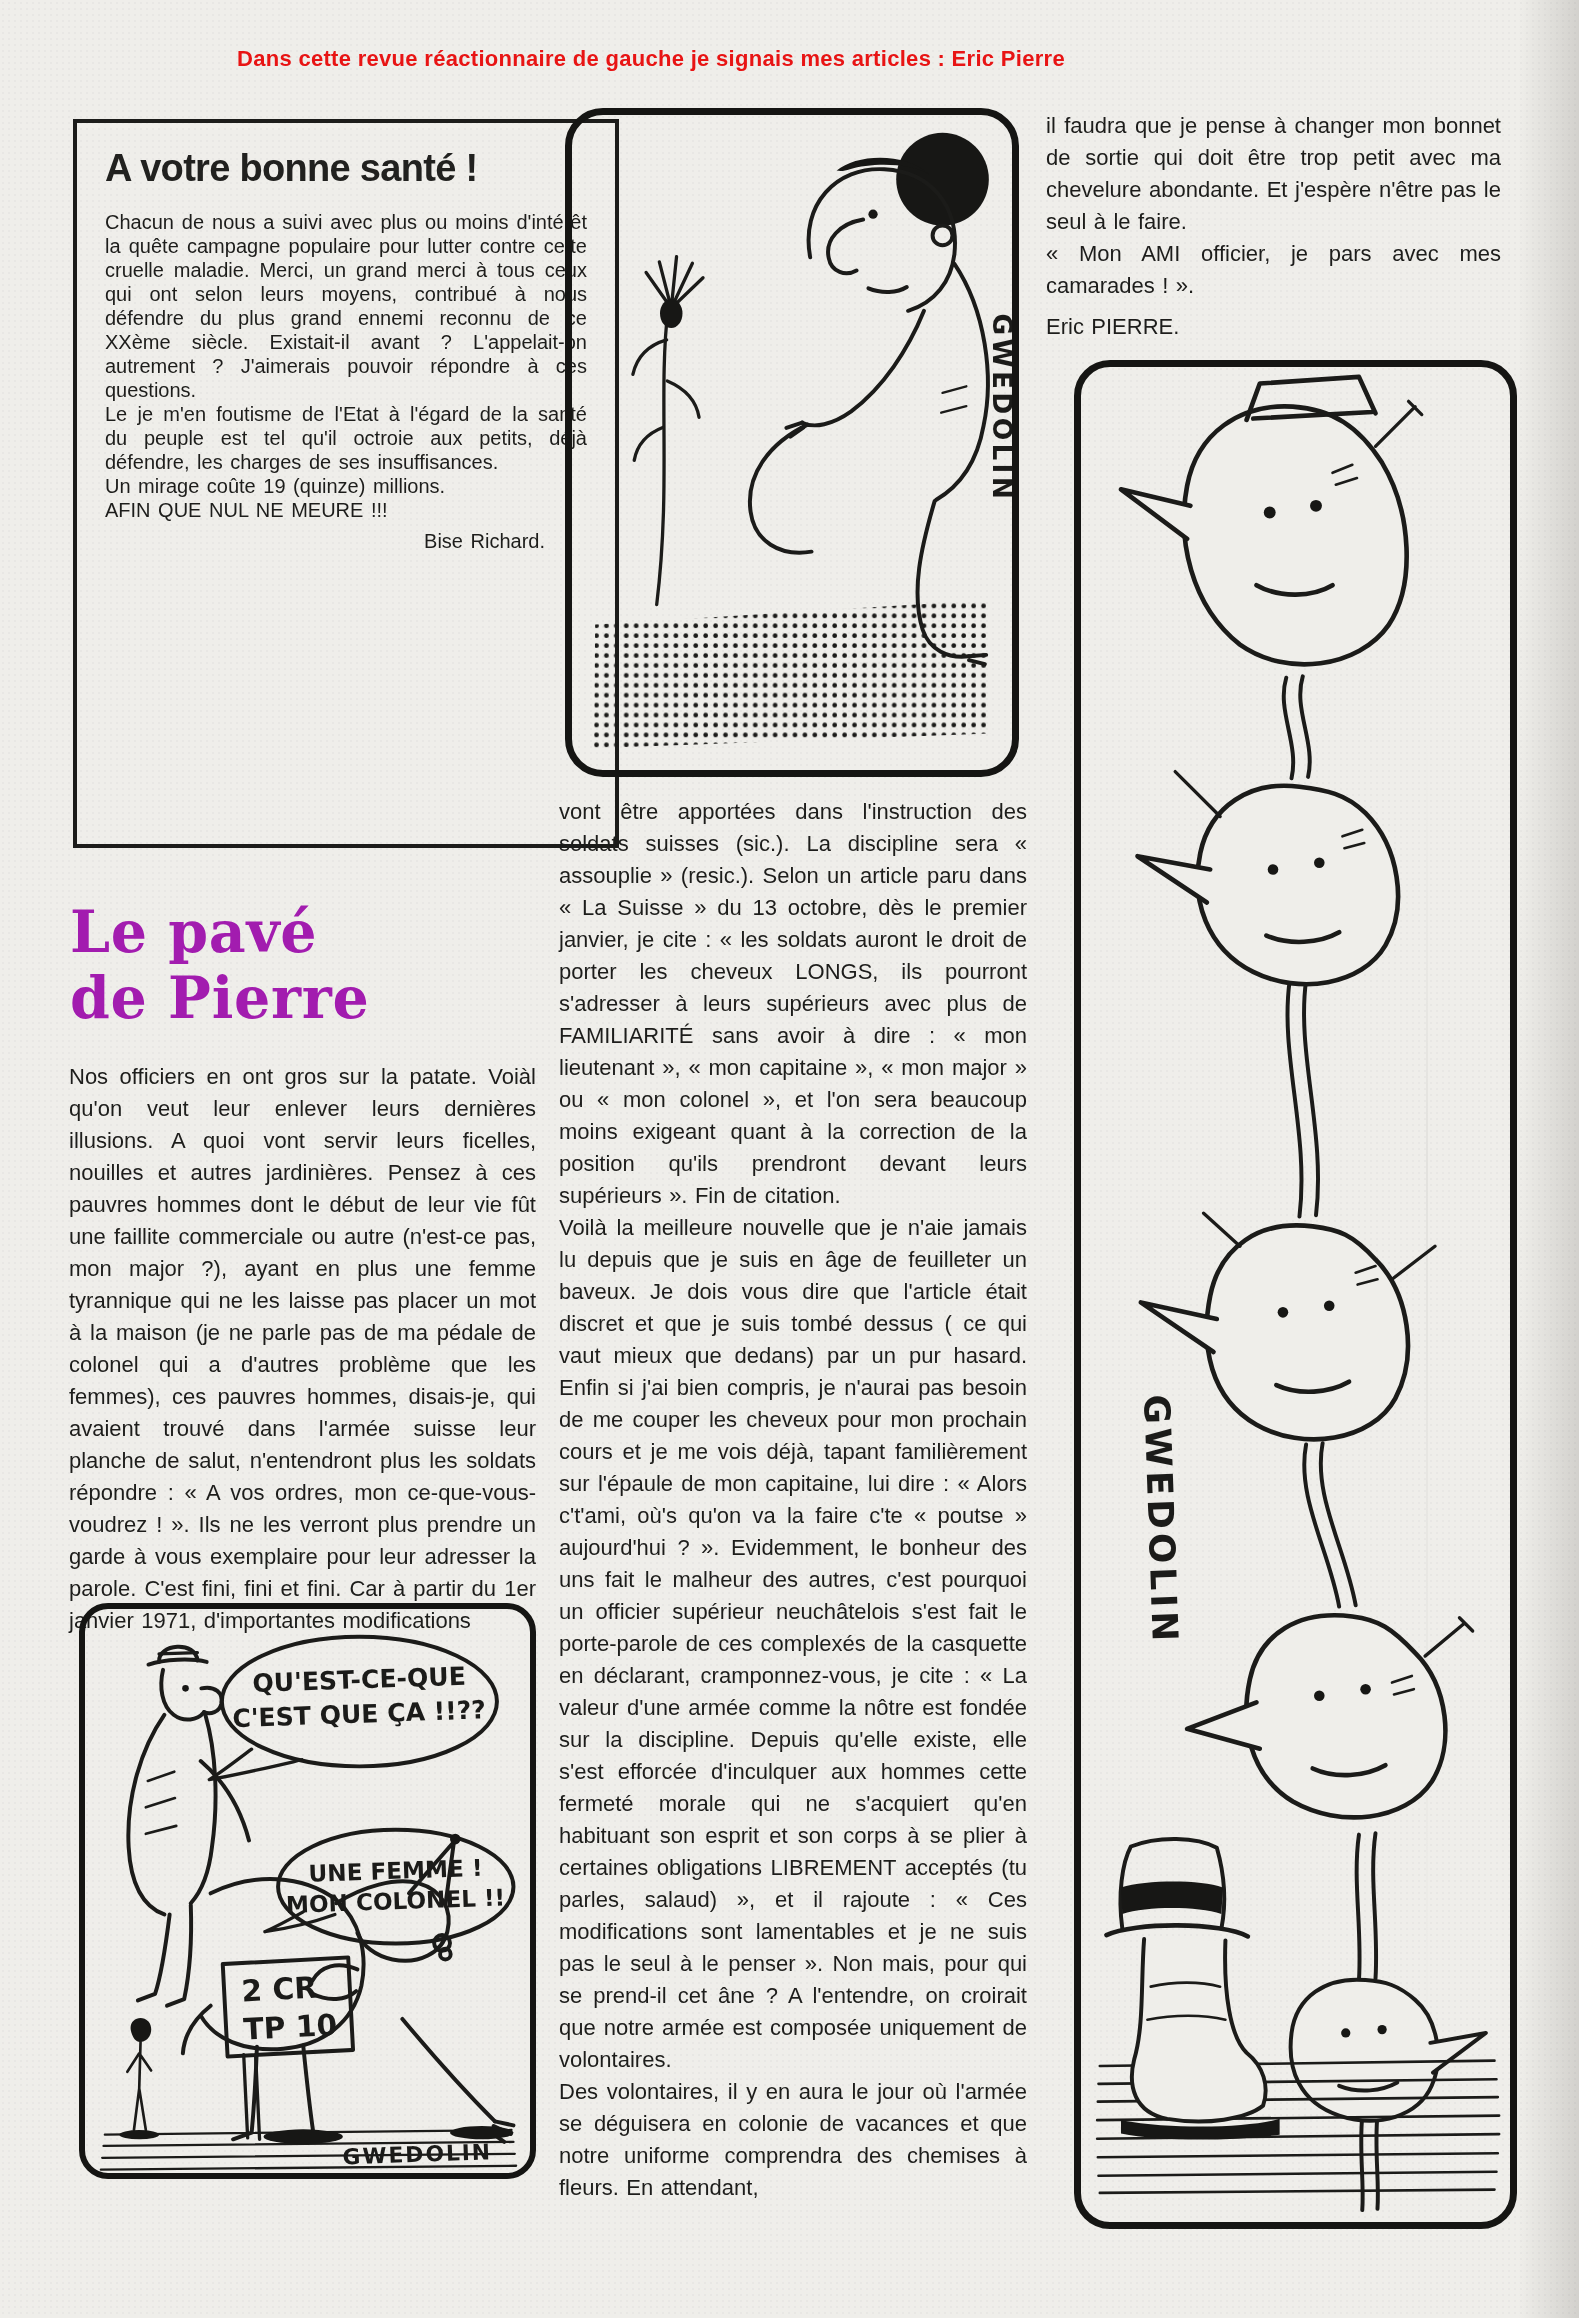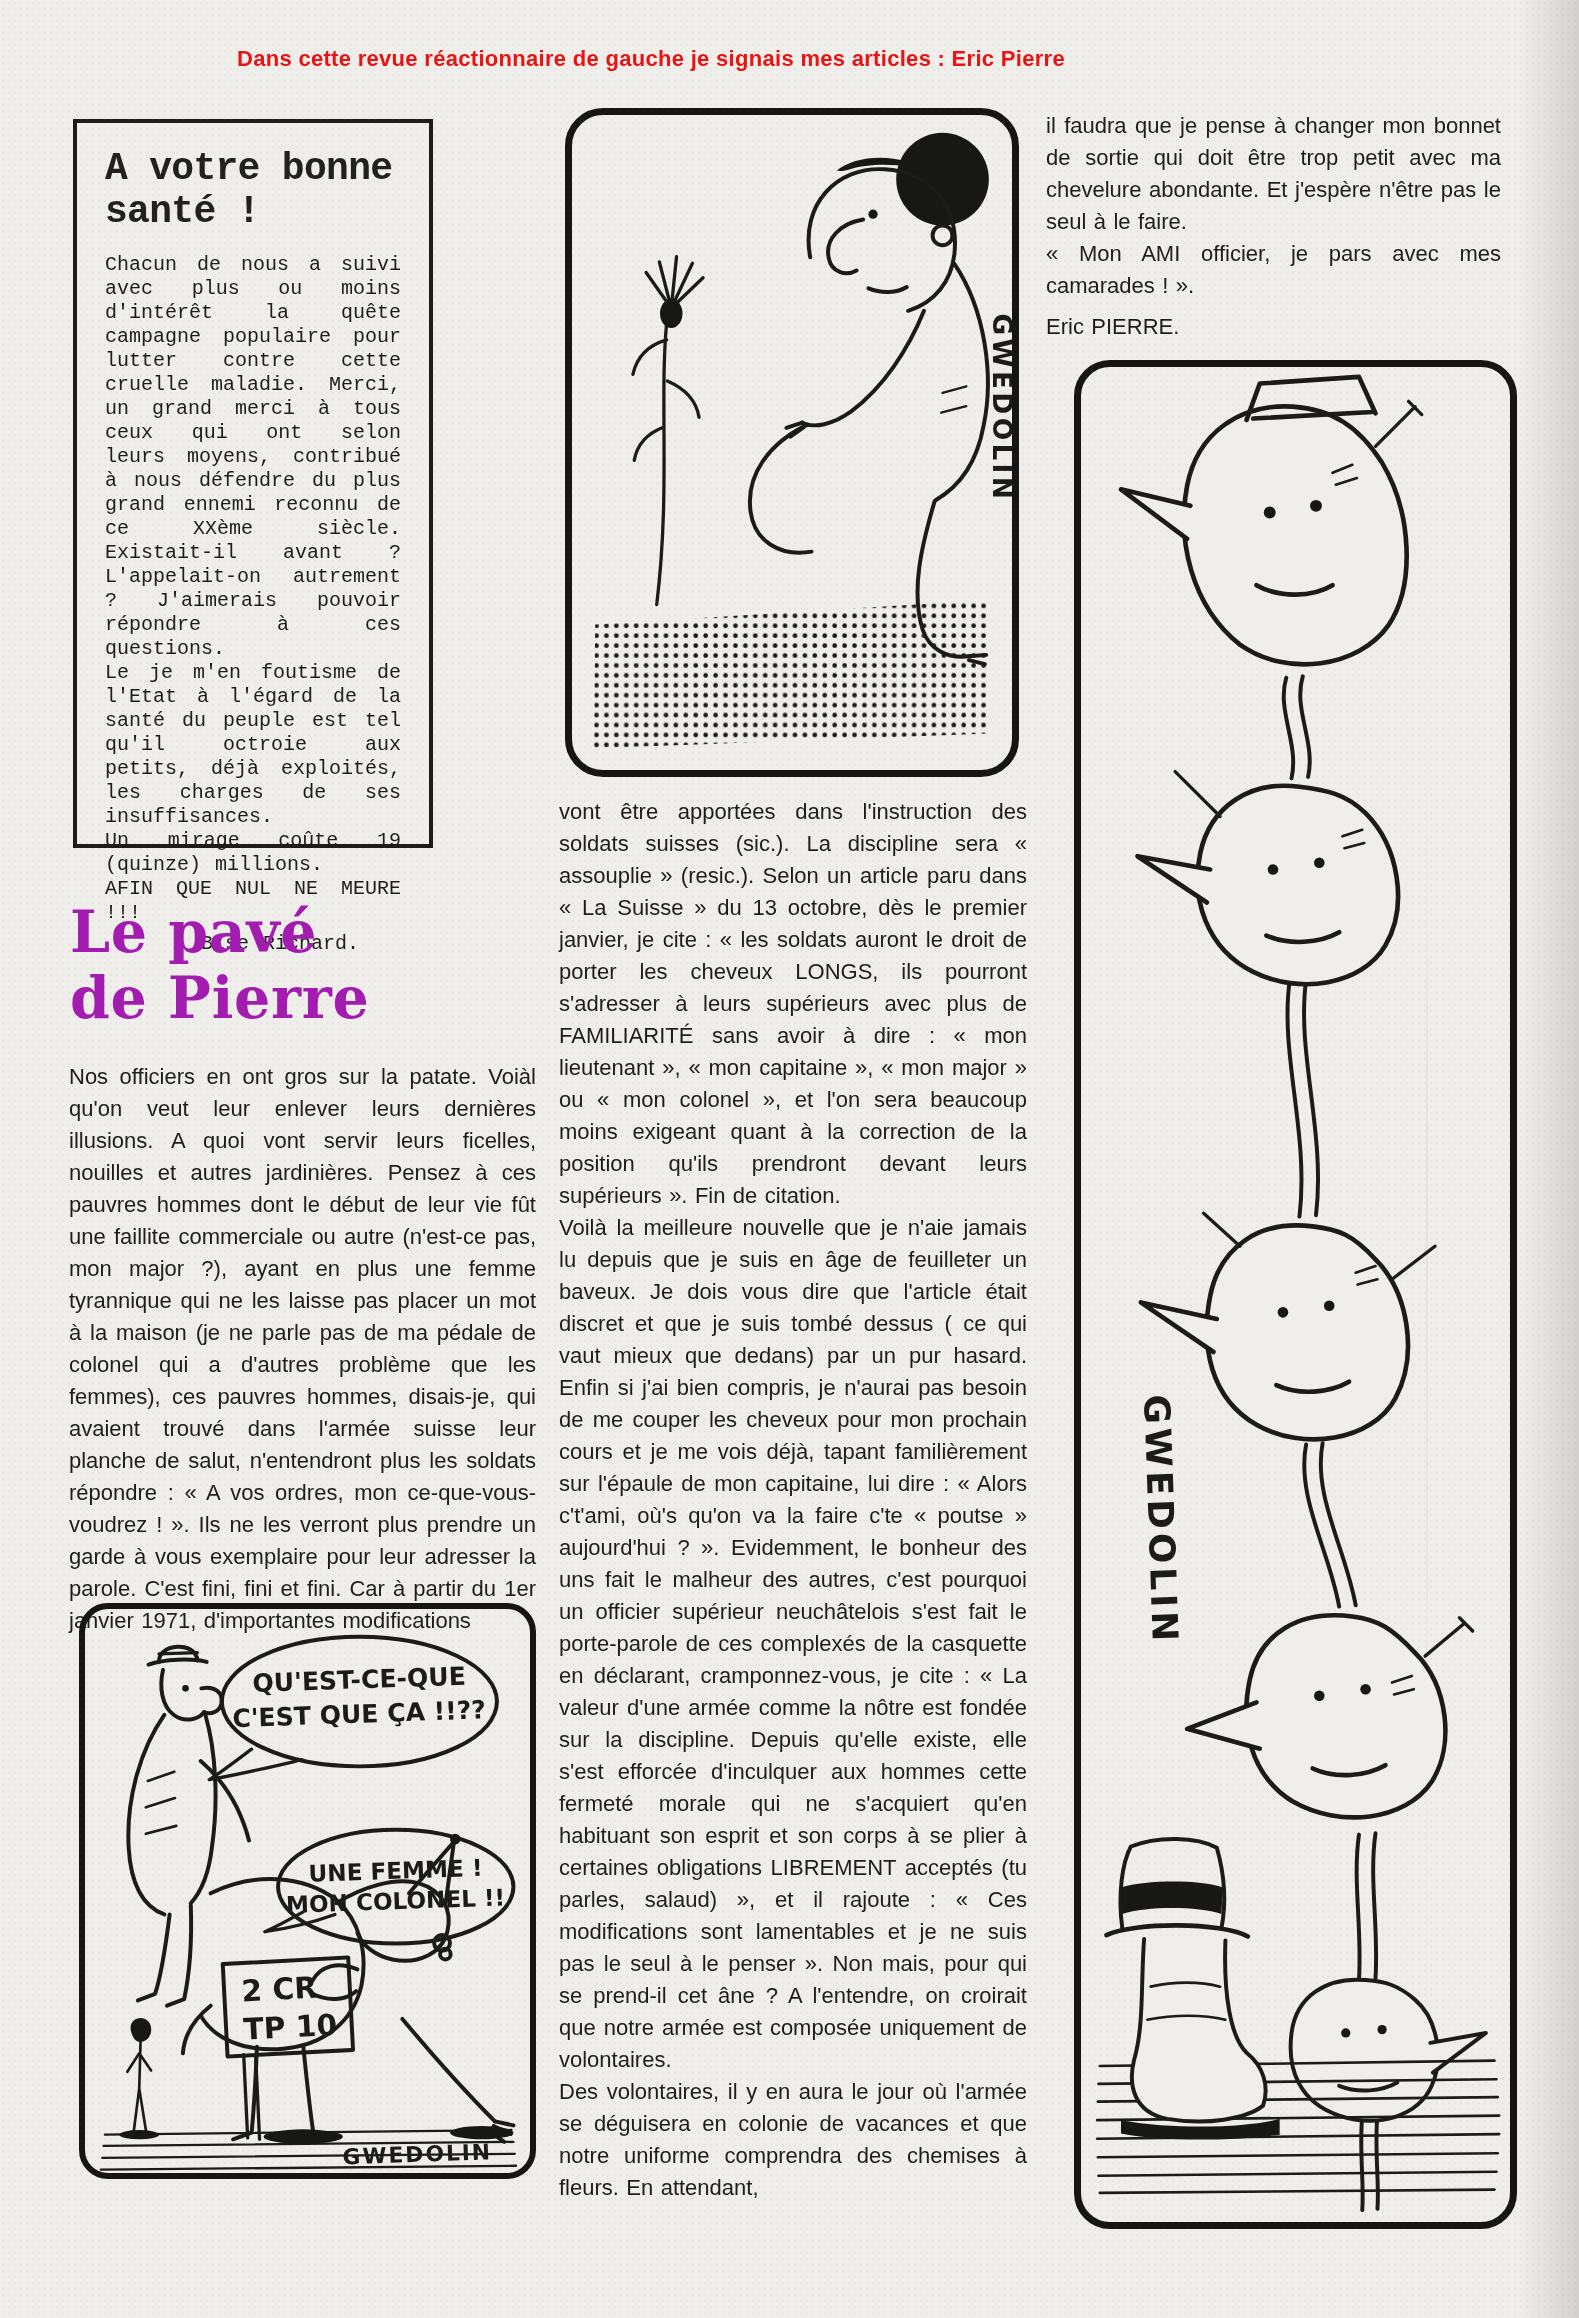--- a/index.html
+++ b/index.html
@@ -16,22 +16,22 @@
   .crease{position:absolute;top:727px;right:152px;width:2px;height:1454px;
     background:linear-gradient(to bottom, rgba(0,0,0,0), rgba(0,0,0,0.05) 30%, rgba(0,0,0,0.02) 70%, rgba(0,0,0,0));pointer-events:none;}
 
   .red-note{
     position:absolute;left:0;right:278px;top:46px;text-align:center;
     color:#e81414;font-weight:bold;font-size:22px;letter-spacing:0.3px;
   }
 
   
   .sante-box{
-    position:absolute;left:73px;top:119px;width:360px;height:729px;
-    border:4px solid #1c1c1a;box-sizing:border-box;padding:20px 28px 0 28px;font-family:Liberation Mono, monospace;
+    position:absolute;left:73px;top:119px;width:546px;height:729px;
+    border:4px solid #1c1c1a;box-sizing:border-box;padding:20px 28px 0 28px;
   }
   .sante-box h1{
     margin:4px 0 20px 0;font-size:38px;font-weight:800;letter-spacing:-0.7px;color:#21211f;
   }
   .sante-box p{
     margin:0;font-size:20px;line-height:24px;text-align:justify;word-spacing:2px;
   }
   .sante-sig{text-align:right !important;padding-right:42px;margin-top:6.6px !important;}
 
   
@@ -61,21 +61,21 @@
 <body>
 
 <div class="edge-shade"></div>
 <div class="crease"></div>
 
 <div class="red-note">Dans cette revue réactionnaire de gauche je signais mes articles : Eric Pierre</div>
 
 <div class="sante-box">
   <h1>A votre bonne santé !</h1>
   <p>Chacun de nous a suivi avec plus ou moins d'intérêt la quête campagne populaire pour lutter contre cette cruelle maladie. Merci, un grand merci à tous ceux qui ont selon leurs moyens, contribué à nous défendre du plus grand ennemi reconnu de ce XXème siècle. Existait-il avant ? L'appelait-on autrement ? J'aimerais pouvoir répondre à ces questions.</p>
-  <p>Le je m'en foutisme de l'Etat à l'égard de la santé du peuple est tel qu'il octroie aux petits, déjà exploités, les charges de ses insuffisances.</p>
+  <p>Le je m'en foutisme de l'Etat à l'égard de la santé du peuple est tel qu'il octroie aux petits, déjà défendre, les charges de ses insuffisances.</p>
   <p>Un mirage coûte 19 (quinze) millions.</p>
   <p>AFIN QUE NUL NE MEURE !!!</p>
   <p class="sante-sig">Bise Richard.</p>
 </div>
 
 <h2 class="pave-title">
   <span>Le pavé</span><br>
   <span>de Pierre</span>
 </h2>
 <div class="pave-text bodycol">

